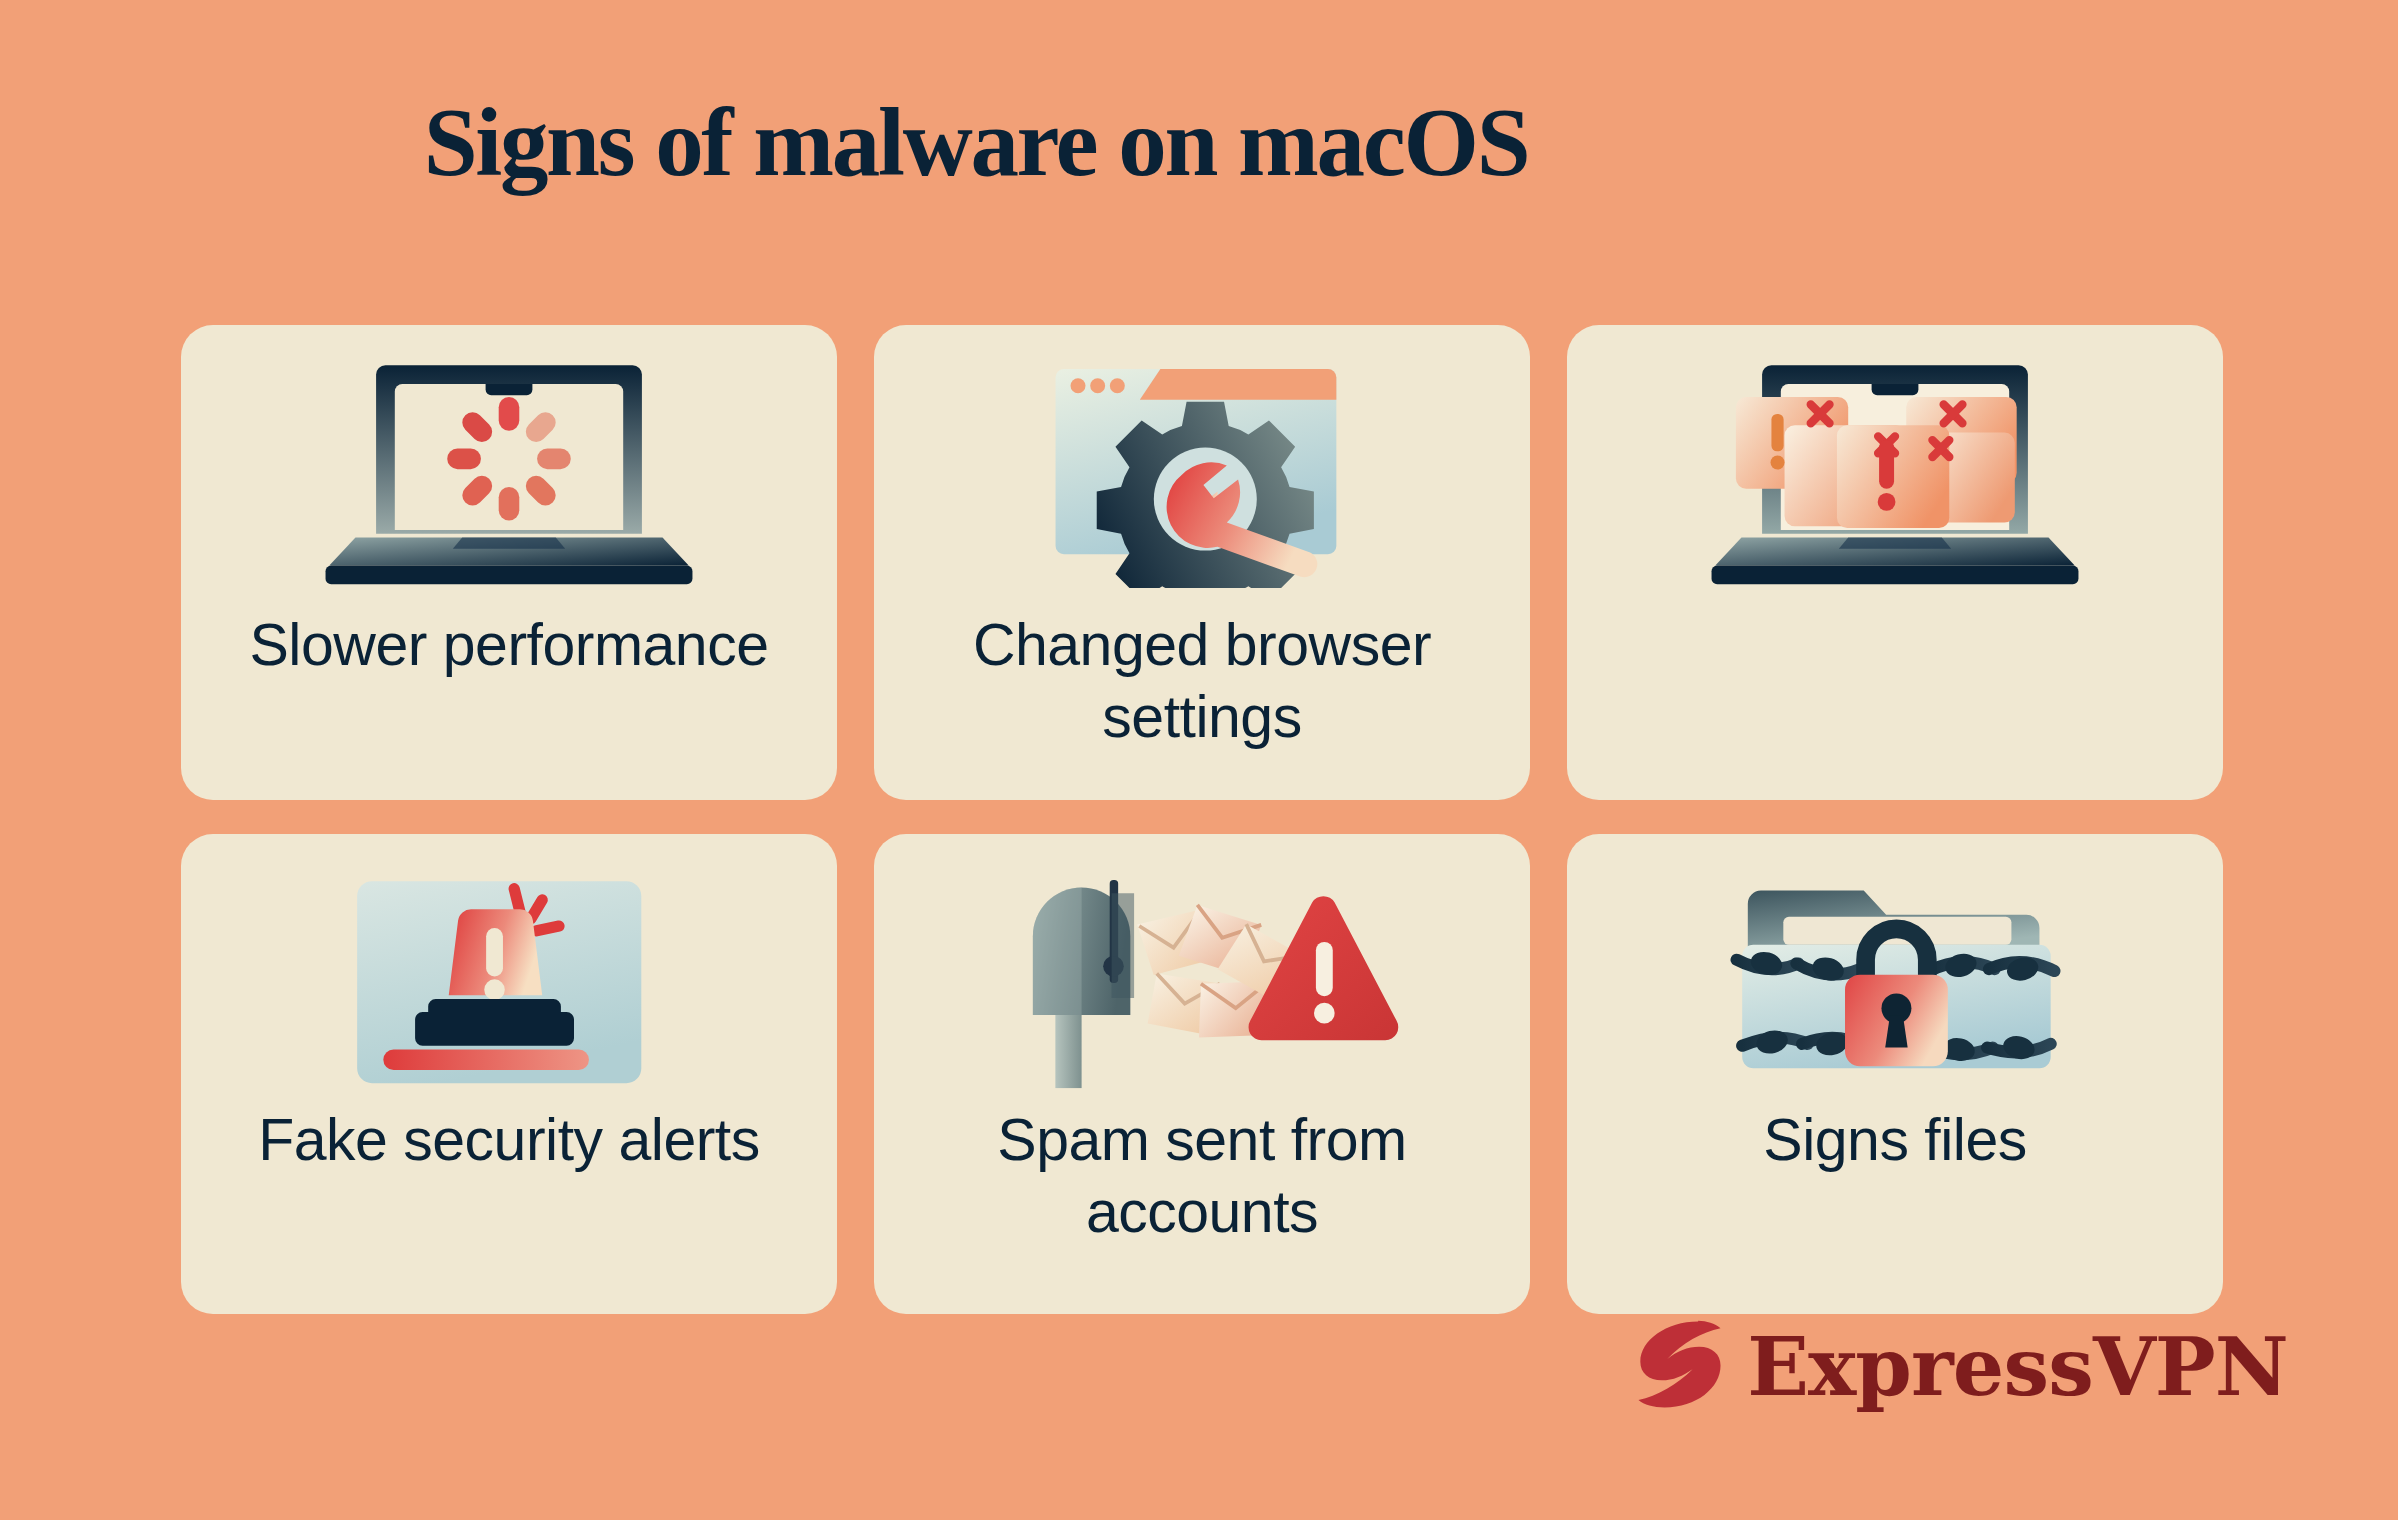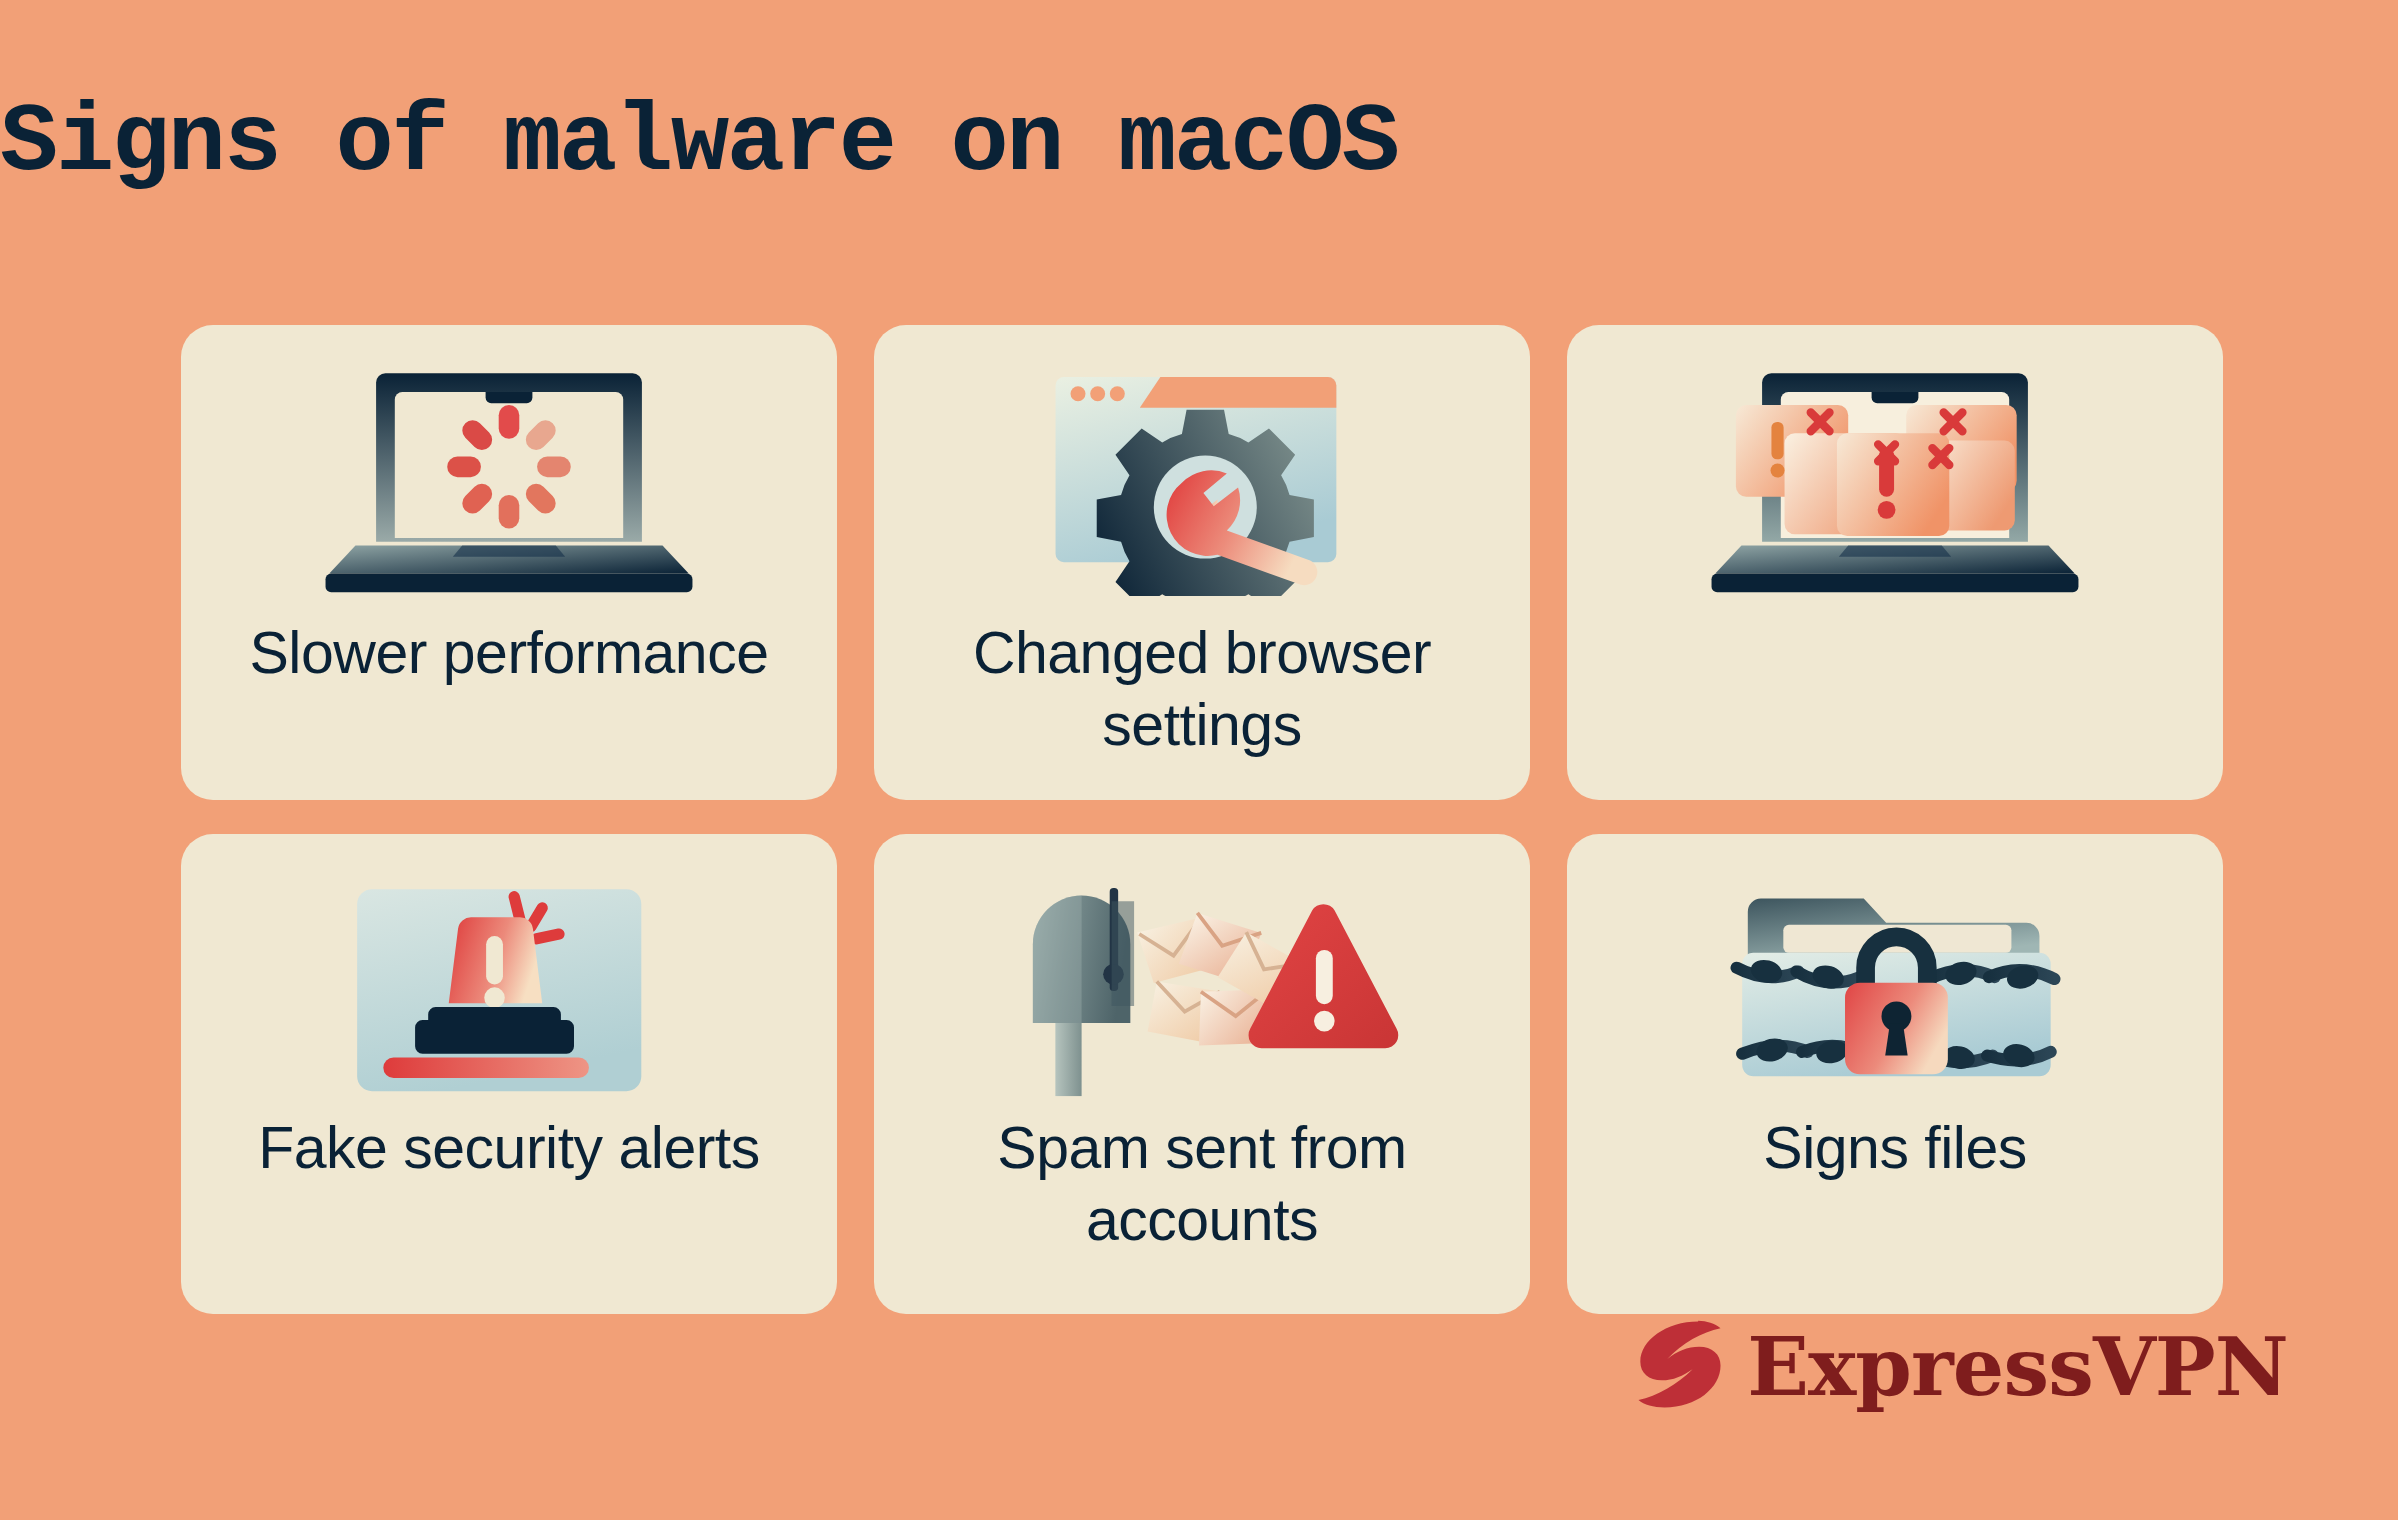--- a/index.html
+++ b/index.html
@@ -8,22 +8,22 @@
     background:#F2A077;
     font-family:"Liberation Sans", sans-serif;
     overflow:hidden;
     position:relative;
   }
   .page { position:relative; width:2399px; height:1521px; }
 
   .title {
     position:absolute;
     top:90px; left:0; width:1952px;
-    text-align:left;
-    font-family:Liberation Mono, monospace;
+    text-align:center;
+    font-family:Liberation Serif, serif;
     font-weight:bold;
     font-size:97px;
     letter-spacing:-2.3px;
     color:#0A2236;
     line-height:1.1;
   }
 
   .grid {
     position:absolute;
     left:181px; top:325px;
@@ -36,21 +36,21 @@
   }
 
   .card {
     background:#F0E8D2;
     border-radius:32px;
     position:relative;
     display:flex;
     flex-direction:column;
     align-items:center;
     justify-content:flex-start;
-    padding-top:32px;
+    padding-top:24px;
     overflow:hidden;
   }
   .card-icon {
     height:244px;
     display:flex;
     align-items:center;
     justify-content:center;
     width:100%;
   }
   .card-label {

